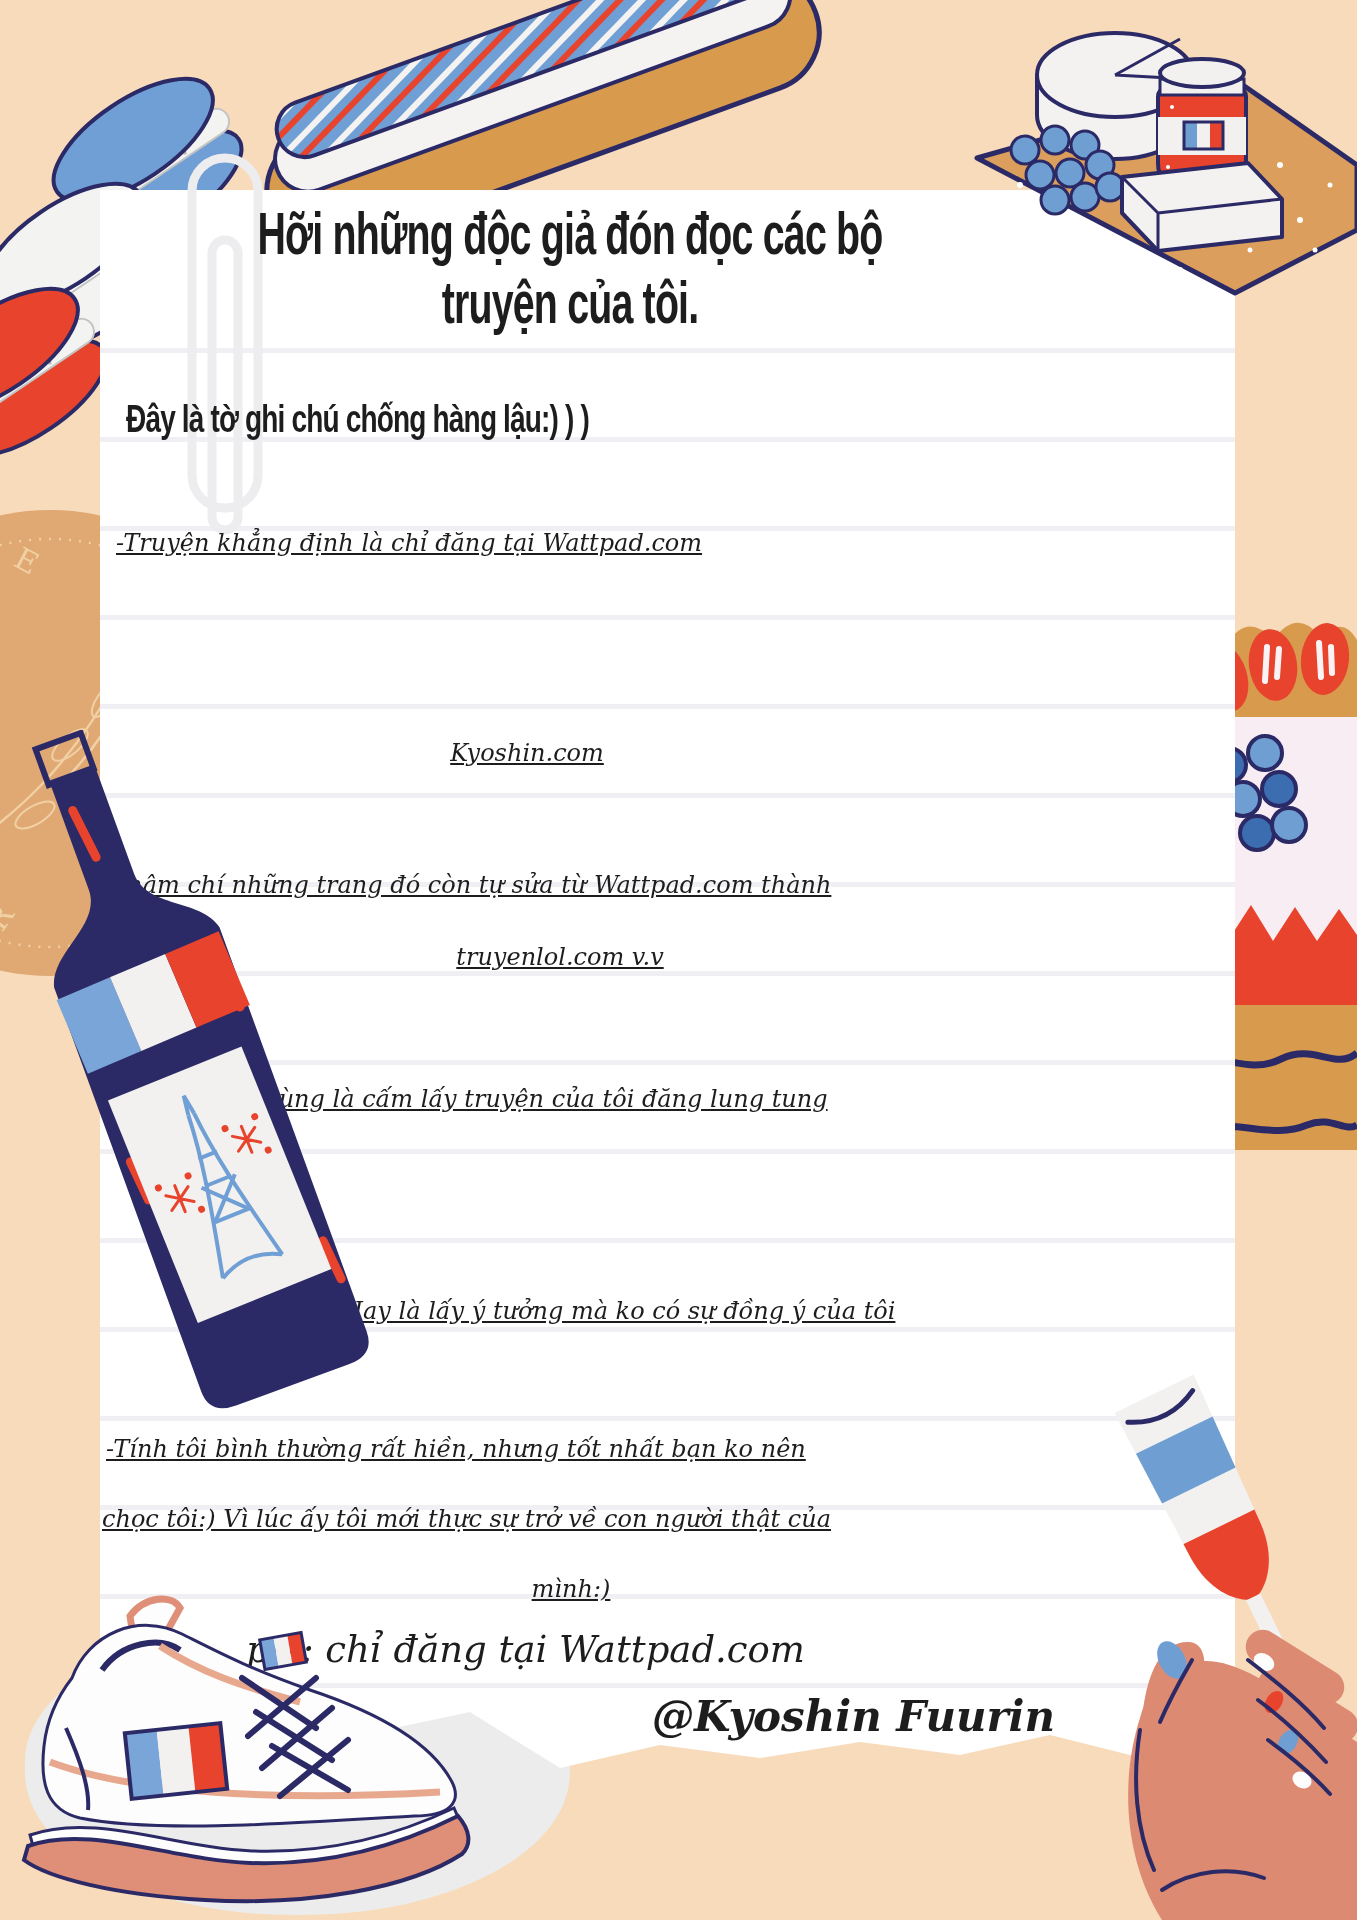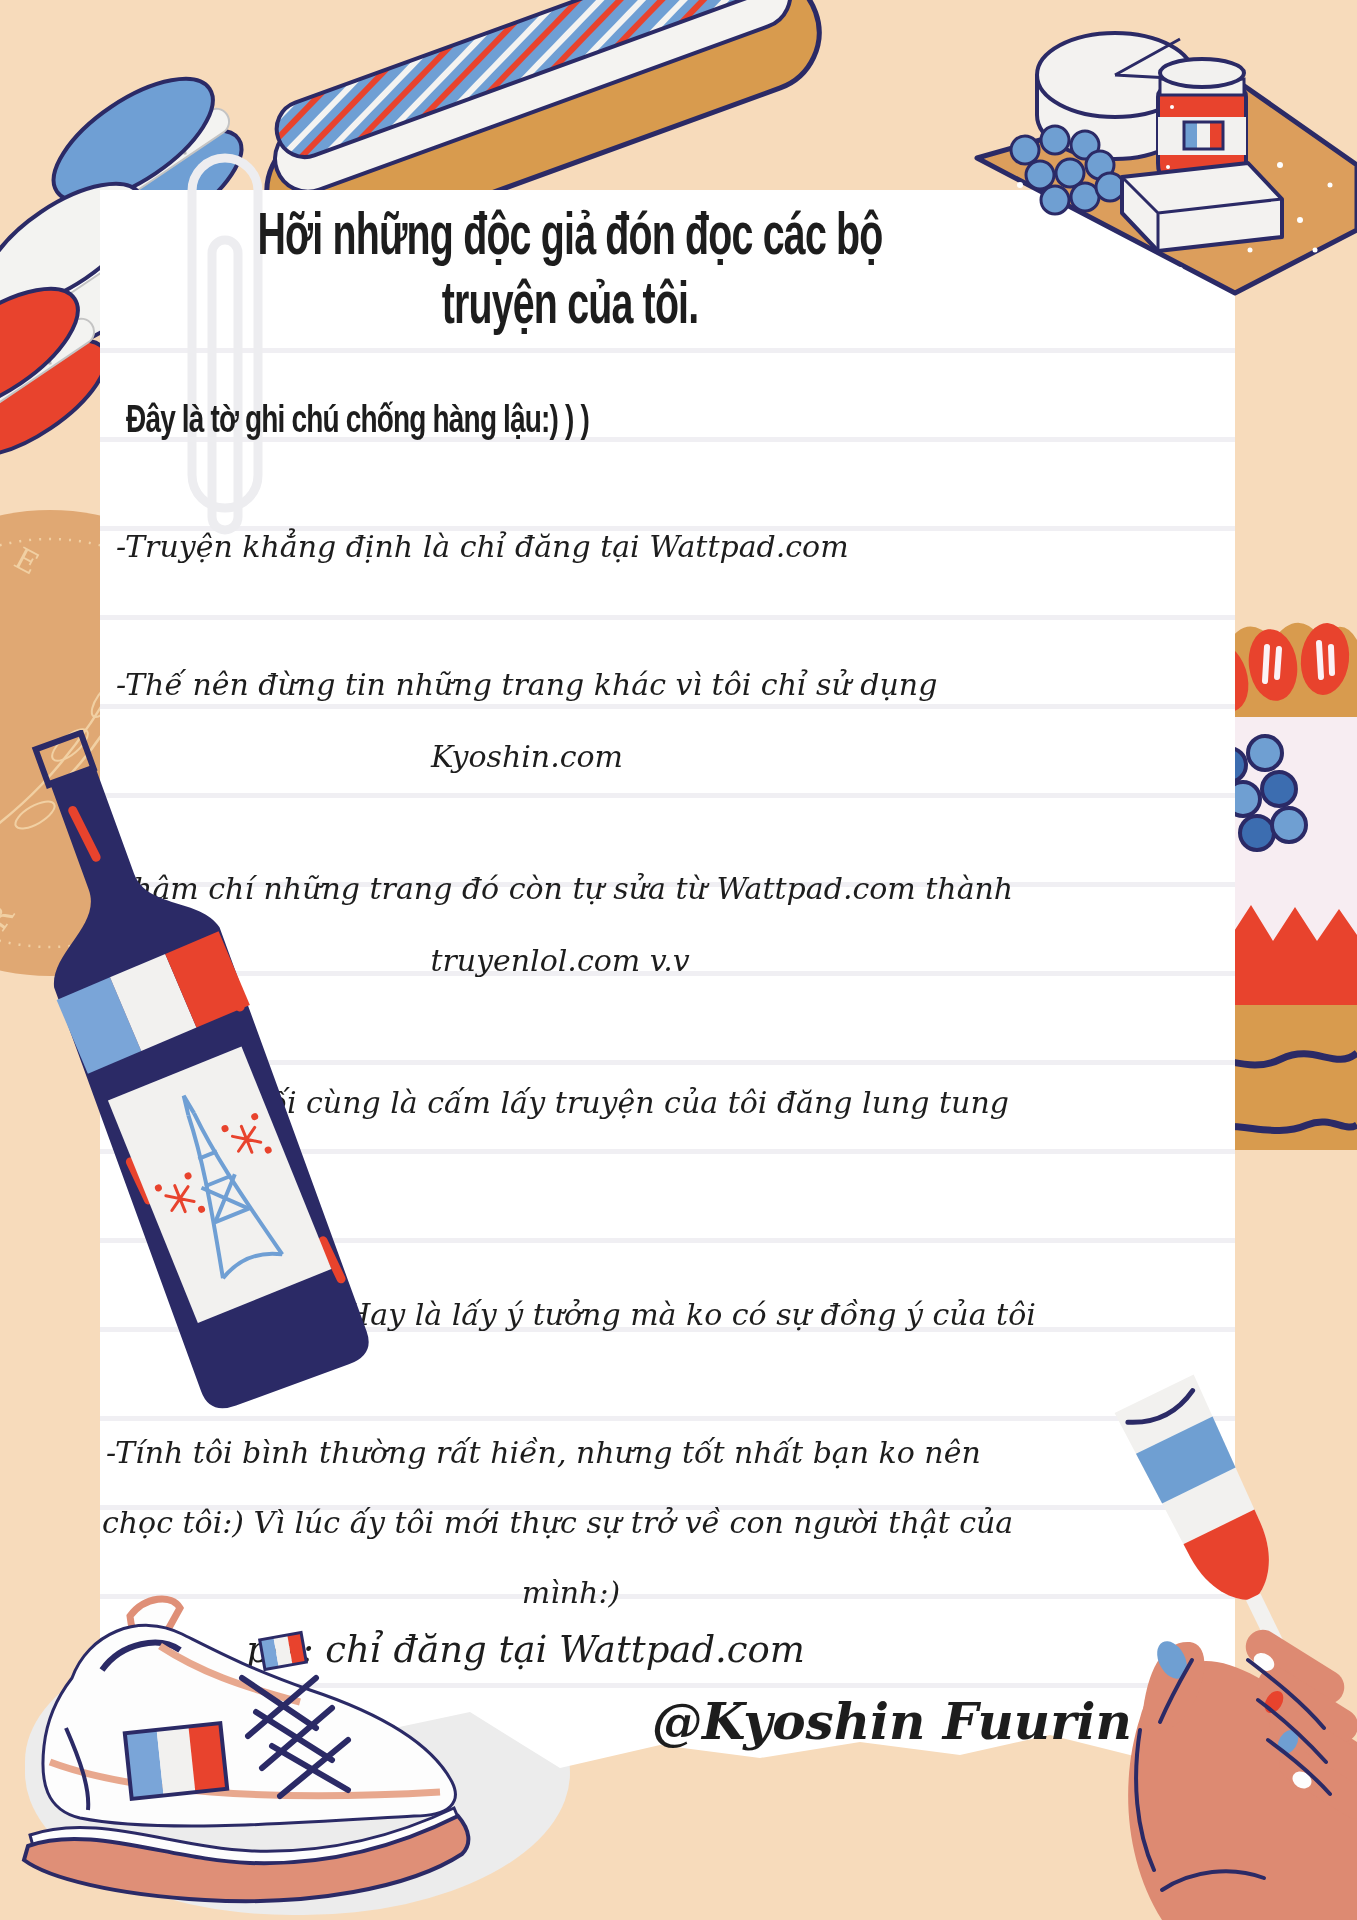--- a/index.html
+++ b/index.html
@@ -14,34 +14,34 @@
   .rules{position:absolute;left:0;top:158px;width:100%;height:1432px;
     background:repeating-linear-gradient(to bottom,#f0eff3 0px,#f0eff3 5px,rgba(0,0,0,0) 5px,rgba(0,0,0,0) 89px);}
   
   .t{position:absolute;color:#1d1d1d;white-space:nowrap;line-height:1.1;}
   .marker{font-family:"Liberation Sans", sans-serif;font-weight:bold;}
   .script{font-style:italic;font-family:"DejaVu Serif", serif;}
   .ctr{transform:translateX(-50%);}
   .title1{left:570px;top:203px;font-size:48px;transform:translateX(-50%) scale(0.82,1.22);transform-origin:center top;letter-spacing:-1px;}
   .title2{left:570px;top:272px;font-size:48px;transform:translateX(-50%) scale(0.82,1.22);transform-origin:center top;letter-spacing:-1px;}
   .subtitle{left:126px;top:398px;font-size:33px;transform:scale(0.85,1.18);transform-origin:left top;letter-spacing:-1px;}
-  .body{font-size:30px;}
+  .body{font-size:24px;text-decoration:underline;}
   .b1{left:116px;top:530px;}
   .b2a{left:116px;top:668px;}
   .b2b{left:527px;top:740px;}
   .b3a{left:104px;top:872px;}
   .b3b{left:560px;top:944px;}
   .b4a{left:102px;top:1086px;}
   .b4b{left:580px;top:1156px;}
   .b5{left:334px;top:1298px;}
   .b6a{left:106px;top:1436px;}
   .b6b{left:102px;top:1506px;}
   .b6c{left:571px;top:1576px;}
   .ps{left:246px;top:1630px;font-size:37px;}
-  .sig{left:652px;top:1694px;font-size:50px;font-weight:bold;}
+  .sig{left:652px;top:1694px;font-size:42px;font-weight:bold;}
   .blob{position:absolute;left:25px;top:1625px;width:545px;height:290px;background:#ececec;
         border-radius:48% 52% 50% 50%;}
 </style>
 </head>
 <body>
 
 <div class="canvas">
 
   <svg class="abs" style="left:0;top:485px" width="300" height="515" viewBox="0 0 300 515">
     <circle cx="50" cy="258" r="233" fill="#e0a873"></circle>
@@ -131,21 +131,20 @@
   <svg class="abs" style="left:180px;top:140px" width="100" height="400" viewBox="0 0 100 400">
     <rect x="12" y="18" width="66" height="350" rx="33" fill="none" stroke="#ededf0" stroke-width="9"></rect>
     <rect x="32" y="100" width="26" height="290" rx="13" fill="none" stroke="#ededf0" stroke-width="9"></rect>
   </svg>
 
   <div class="t marker title1">Hỡi những độc giả đón đọc các bộ</div>
   <div class="t marker title2">truyện của tôi.</div>
   <div class="t marker subtitle">Đây là tờ ghi chú chống hàng lậu:) ) )</div>
 
   <div class="t script body b1">-Truyện khẳng định là chỉ đăng tại Wattpad.com</div>
-  <div class="t script body b2a">-Thế nên đừng tin những trang khác vì tôi chỉ sử dụng</div>
   <div class="t script body b2b ctr">Kyoshin.com</div>
   <div class="t script body b3a">-Thậm chí những trang đó còn tự sửa từ Wattpad.com thành</div>
   <div class="t script body b3b ctr">truyenlol.com v.v</div>
   <div class="t script body b4a">-Và điều cuối cùng là cấm lấy truyện của tôi đăng lung tung</div>
   <div class="t script body b5">-Hay là lấy ý tưởng mà ko có sự đồng ý của tôi</div>
   <div class="t script body b6a">-Tính tôi bình thường rất hiền, nhưng tốt nhất bạn ko nên</div>
   <div class="t script body b6b">chọc tôi:) Vì lúc ấy tôi mới thực sự trở về con người thật của</div>
   <div class="t script body b6c ctr">mình:)</div>
   <div class="t script ps">p/s: chỉ đăng tại Wattpad.com</div>
   <div class="t script sig">@Kyoshin Fuurin</div>

